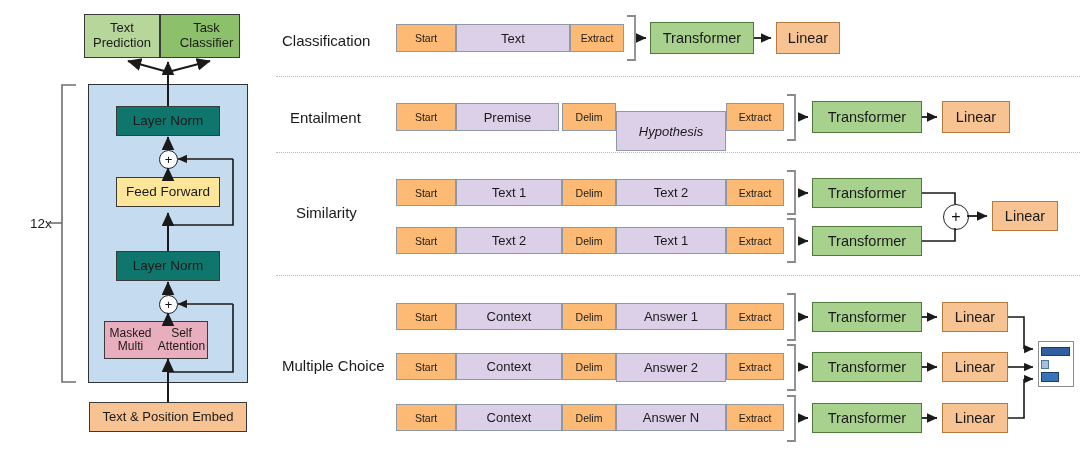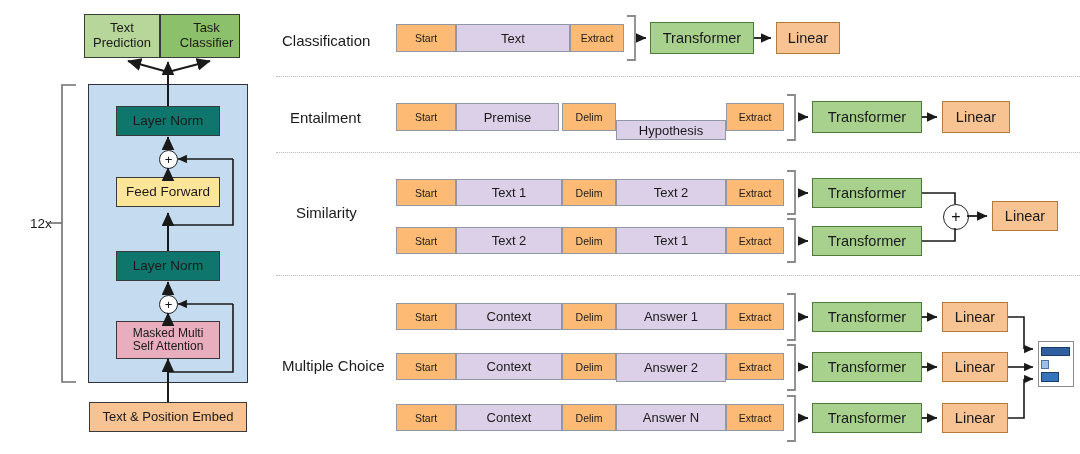--- a/index.html
+++ b/index.html
@@ -53,21 +53,21 @@
 <div class="box lnorm" style="left:116px;top:106px;width:104px;height:30px;font-size:13.5px;">Layer Norm</div>
 
 <div class="plus" style="left:159px;top:150px;width:17px;height:17px;">+</div>
 
 <div class="box ffwd" style="left:116px;top:177px;width:104px;height:30px;font-size:13.5px;">Feed Forward</div>
 
 <div class="box lnorm" style="left:116px;top:251px;width:104px;height:30px;font-size:13.5px;">Layer Norm</div>
 
 <div class="plus" style="left:159px;top:295px;width:17px;height:17px;">+</div>
 
-<div class="box attn" style="left:116px;top:321px;width:104px;height:38px;flex-direction:column;font-size:12px;">
+<div class="box attn" style="left:104px;top:321px;width:104px;height:38px;flex-direction:row;font-size:12px;">
   <span>Masked Multi</span>
   <span>Self Attention</span>
 </div>
 
 <div class="box embed" style="left:89px;top:402px;width:158px;height:30px;font-size:13px;">Text &amp; Position Embed</div>
 
 <div class="abs" style="left:30px;top:216px;font-size:13.5px;">12x</div>
 
 <div class="dotted" style="top:76px;"></div>
 <div class="dotted" style="top:152px;"></div>
@@ -77,21 +77,21 @@
 <div class="tok tok-s" style="left:396px;top:24px;width:60px;height:28px;">Start</div>
 <div class="tok tok-m" style="left:456px;top:24px;width:114px;height:28px;">Text</div>
 <div class="tok tok-s" style="left:570px;top:24px;width:54px;height:28px;">Extract</div>
 <div class="box xf" style="left:650px;top:22px;width:104px;height:32px;">Transformer</div>
 <div class="box lin" style="left:776px;top:22px;width:64px;height:32px;">Linear</div>
 
 <div class="rowlabel" style="left:290px;top:109px;">Entailment</div>
 <div class="tok tok-s" style="left:396px;top:103px;width:60px;height:28px;">Start</div>
 <div class="tok tok-m" style="left:456px;top:103px;width:103px;height:28px;">Premise</div>
 <div class="tok tok-s" style="left:562px;top:103px;width:54px;height:28px;">Delim</div>
-<div class="tok tok-m" style="left:616px;top:120px;width:110px;height:20px;">Hypothesis</div>
+<div class="tok tok-m" style="left:616px;top:111px;width:110px;height:40px;font-style:italic;">Hypothesis</div>
 <div class="tok tok-s" style="left:726px;top:103px;width:58px;height:28px;">Extract</div>
 <div class="box xf" style="left:812px;top:101px;width:110px;height:32px;">Transformer</div>
 <div class="box lin" style="left:942px;top:101px;width:68px;height:32px;">Linear</div>
 
 <div class="rowlabel" style="left:296px;top:204px;">Similarity</div>
 
 <div class="tok tok-s" style="left:396px;top:179px;width:60px;height:27px;">Start</div>
 <div class="tok tok-m" style="left:456px;top:179px;width:106px;height:27px;">Text 1</div>
 <div class="tok tok-s" style="left:562px;top:179px;width:54px;height:27px;">Delim</div>
 <div class="tok tok-m" style="left:616px;top:179px;width:110px;height:27px;">Text 2</div>

